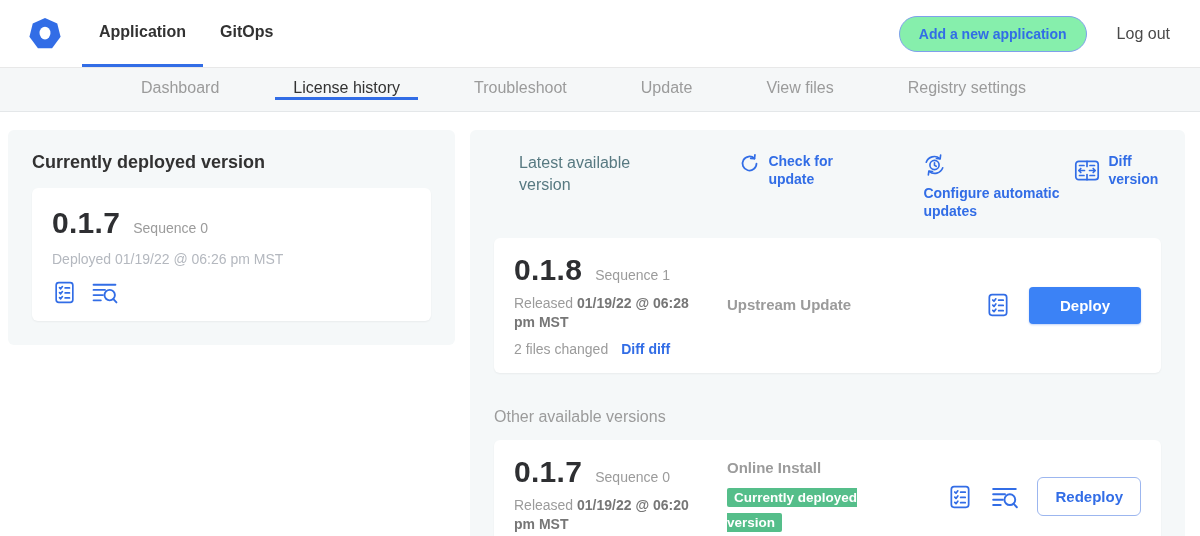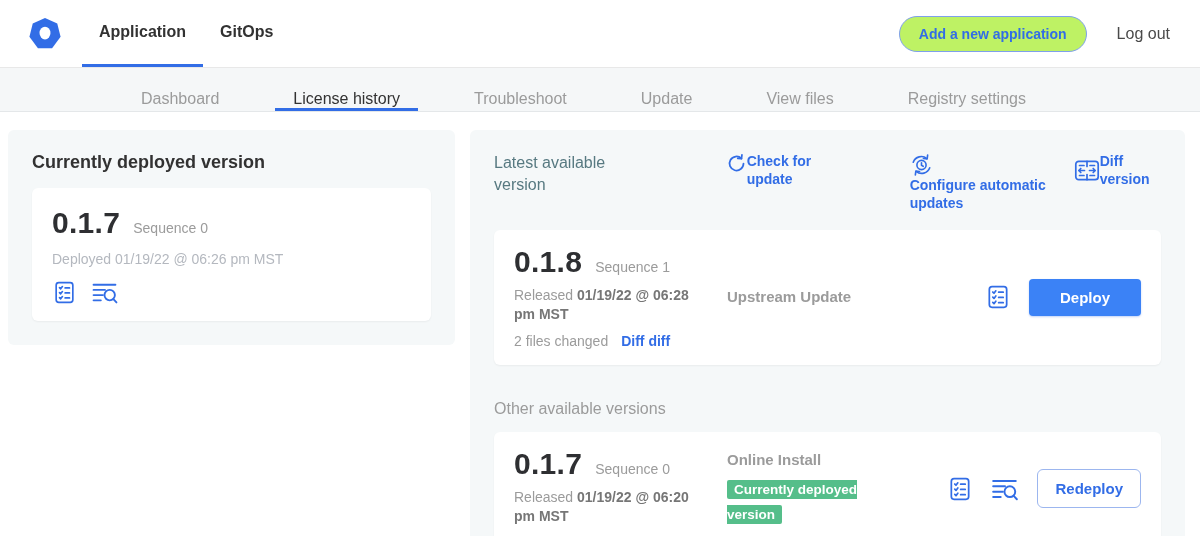--- a/index.html
+++ b/index.html
@@ -9,28 +9,28 @@
   
   .topnav { height:68px; display:flex; align-items:stretch; background:#fff;
     border-bottom:1px solid #e8e8e8; }
   .logo-wrap { display:flex; align-items:center; margin:0 20px 0 28px; }
   .toptabs { display:flex; align-items:stretch; }
   .toptab { display:flex; align-items:center; padding:0 17px; font-size:16px;
     font-weight:600; color:#323232; border-bottom:3px solid transparent; cursor:pointer; }
   .toptab.active { border-bottom-color:#326DE6; }
   .topnav-right { margin-left:auto; display:flex; align-items:center; gap:30px;
     padding-right:30px; }
-  .add-app-btn { background:#bef264; border:1px solid #7fa0ec; border-radius:19px;
+  .add-app-btn { background:#86efac; border:1px solid #7fa0ec; border-radius:19px;
     color:#326DE6; font-weight:700; font-size:14px; padding:9px 19px; cursor:pointer;
     font-family:inherit; }
   .logout { font-size:16px; color:#4a4a4a; cursor:pointer; text-decoration:none; }
 
   
   .subnav { height:44px; background:#f5f7f8; border-bottom:1px solid #e4e7e9;
-    display:flex; align-items:flex-end; padding-left:123px; gap:38px; }
+    display:flex; align-items:center; padding-left:123px; gap:38px; }
   .subnav a { display:flex; align-items:center; padding:0 18px; font-size:16px;
     color:#9b9b9b; text-decoration:none; border-bottom:3px solid transparent; cursor:pointer; }
   .subnav a.active { color:#323232; font-weight:500; border-bottom-color:#326DE6; }
 
   
   .content { display:flex; align-items:flex-start; gap:15px; padding:18px 15px 0 8px; }
   .panel { background:#f5f8f9; border-radius:6px; }
   .left-panel { width:447px; padding:22px 24px 24px; }
   .right-panel { flex:1; padding:22px 24px 22px; }
 
@@ -40,24 +40,24 @@
   .deployed-card { margin-top:15px; padding:18px 20px 16px; }
 
   .version-row { display:flex; align-items:baseline; }
   .version-number { font-size:30px; font-weight:800; color:#2e2f32; letter-spacing:.3px; }
   .sequence { font-size:14px; color:#9b9b9b; margin-left:13px; }
   .deployed-at { margin-top:11px; font-size:14px; color:#b4b8bf; }
   .icon-row { margin-top:13px; display:flex; gap:14px; align-items:center; }
   .vicon { color:#326DE6; display:inline-flex; cursor:pointer; }
 
   
-  .rp-header { display:flex; align-items:flex-start; }
+  .rp-header { display:flex; align-items:flex-start;margin-left:25px; }
   .latest-title { font-size:16px; font-weight:500; color:#577981; max-width:150px;
     line-height:1.35; }
-  .hlink { display:flex; gap:0; color:#326DE6; font-size:14px; font-weight:600;
+  .hlink { display:flex; gap:8px; color:#326DE6; font-size:14px; font-weight:600;
     line-height:1.3; text-decoration:none; cursor:pointer; align-items:flex-start; }
   .hlink svg { flex:none; margin-top:1px; }
   .hlink-check { margin-left:90px; max-width:106px; }
   .hlink-config { margin-left:78px; max-width:178px;flex-direction:column; }
   .hlink-diff { margin-left:auto; align-items:center; }
 
   .version-card { margin-top:18px; display:flex; padding:15px 20px 16px; min-height:130px; }
   .vinfo { width:213px; flex:none; }
   .released { margin-top:7px; font-size:14px; color:#9b9b9b; line-height:1.35;
     max-width:198px; }

